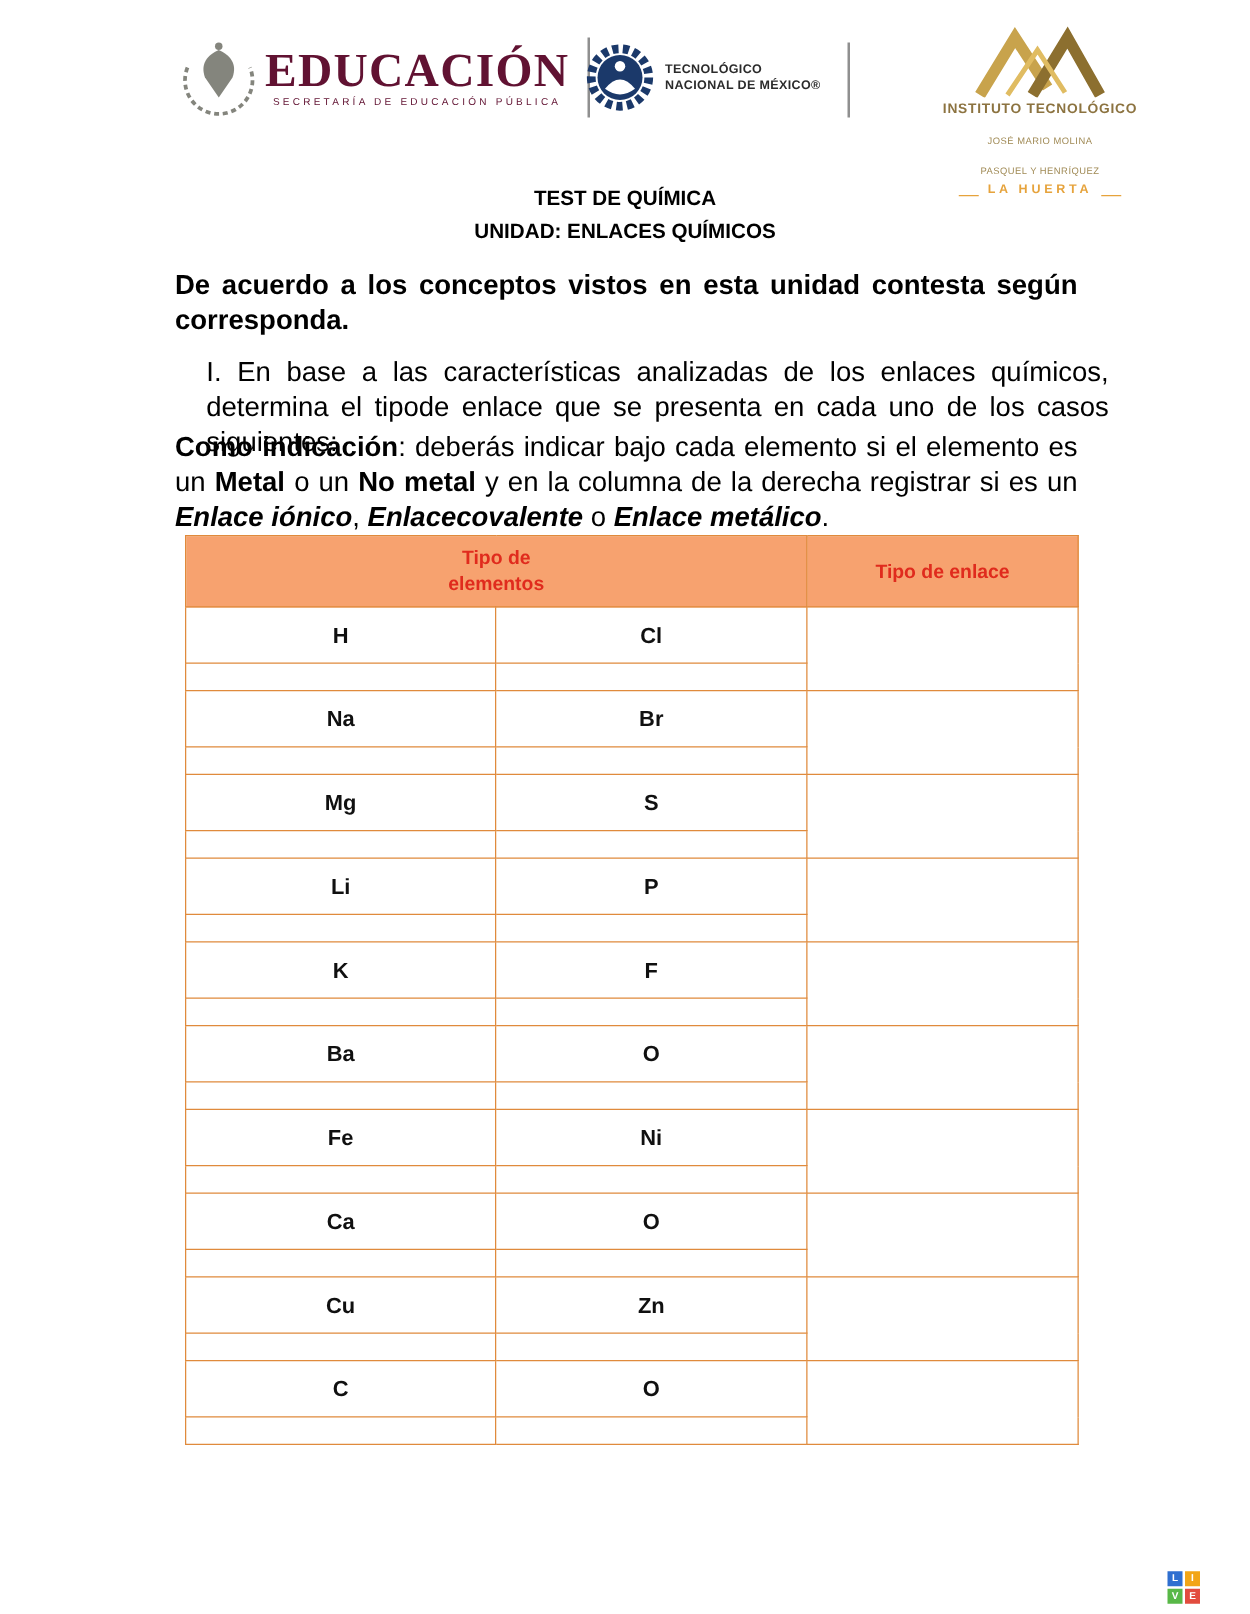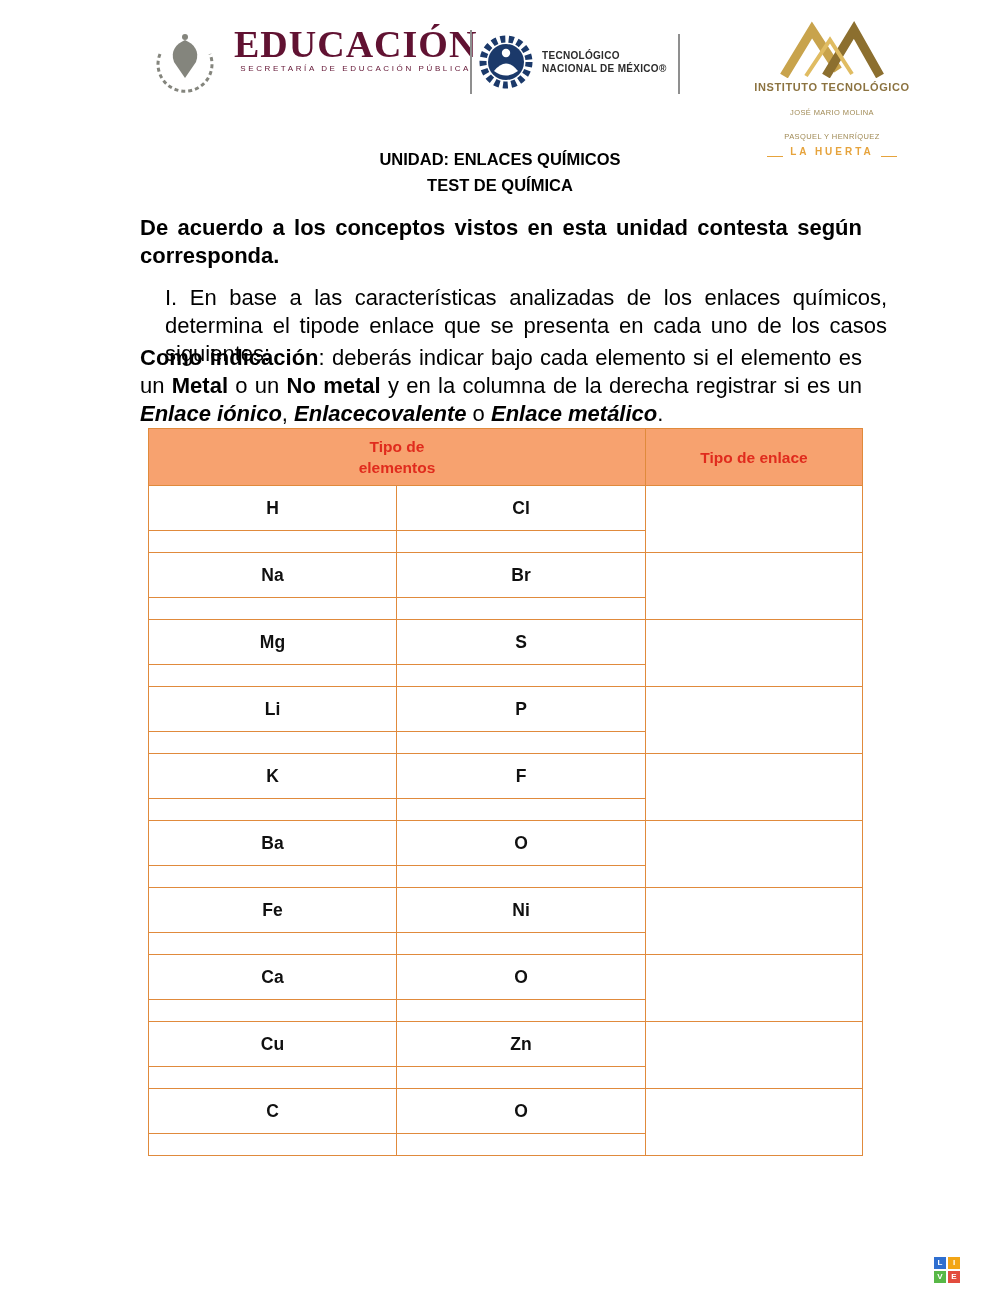--- a/index.html
+++ b/index.html
@@ -1,28 +1,28 @@
 <!DOCTYPE html>
 <html><head>
 <meta charset="utf-8">
 <style>
   * { margin:0; padding:0; box-sizing:border-box; }
   body { background:#ffffff; font-family:"Liberation Sans", sans-serif; }
   .page { position:relative; width:1000px; height:1291px; background:#ffffff; overflow:hidden; }
 
   
   .logos { position:absolute; top:18px; left:0; right:0; height:132px; }
-  .sep { position:absolute; left:148px; top:6px; display:flex; gap:12px; }
+  .sep { position:absolute; left:138px; top:6px; display:flex; align-items:center; gap:0; }
   .sep-text { text-align:center; }
   .sep-title { font-family:"Liberation Serif", serif; font-weight:700; font-size:38px; color:#611232; letter-spacing:1px; line-height:40px; }
   .sep-sub { font-size:8px; color:#611232; letter-spacing:2.6px; margin-top:0; }
   .vdiv { position:absolute; width:2px; background:#8f8f8f; }
   .vd1 { left:470px; top:12px; height:64px; }
   .vd2 { left:678px; top:16px; height:60px; }
-  .tecnm { position:absolute; left:478px; top:16px; display:flex; align-items:center; gap:8px; }
+  .tecnm { position:absolute; left:468px; top:16px; display:flex; align-items:center; gap:8px; }
   .tecnm-text { font-size:10px; font-weight:700; color:#2b2b2b; line-height:13px; letter-spacing:.3px; }
   .ith { position:absolute; left:742px; top:2px; width:180px; text-align:center; }
   .ith svg { display:block; margin:0 auto; }
   .ith-l1 { font-size:11px; font-weight:700; letter-spacing:.6px; color:#8c7340; margin-top:3px; }
   .ith-l2 { font-size:7.5px; color:#a08a55; letter-spacing:.4px; margin-top:15px; }
   .ith-campus { display:flex; align-items:flex-end; justify-content:center; gap:7px; margin-top:5px; color:#E6A33C; font-size:10px; font-weight:700; letter-spacing:3px; }
   .ith-campus .rule { width:16px; height:1px; background:#E6A33C; }
 
   
   .titles { position:absolute; top:146px; left:0; right:0; text-align:center; font-weight:700; font-size:16.5px; line-height:26px; color:#000; }
@@ -97,22 +97,22 @@
       <div class="ith-l2">PASQUEL Y HENRÍQUEZ</div>
       <div class="ith-campus">
         <span class="rule"></span>
         <span>LA HUERTA</span>
         <span class="rule"></span>
       </div>
     </div>
   </div>
 
   <div class="titles">
+    <div>TEST DE QUÍMICA</div>
     <div>UNIDAD: ENLACES QUÍMICOS</div>
-    <div>TEST DE QUÍMICA</div>
   </div>
 
   <p class="para p1">De acuerdo a los conceptos vistos en esta unidad contesta según corresponda.</p>
 
   <p class="para p2">I. En base a las características analizadas de los enlaces químicos, determina el tipode enlace que se presenta en cada uno de los casos siguientes:</p>
 
   <p class="para p3"><span class="bold">Como indicación</span><span>: deberás indicar bajo cada elemento si el elemento es un </span><span class="bold">Metal</span><span> o un </span><span class="bold">No metal</span><span> y en la columna de la derecha registrar si es un </span><span class="boldital">Enlace iónico</span><span>, </span><span class="boldital">Enlacecovalente</span><span> o </span><span class="boldital">Enlace metálico</span><span>.</span></p>
 
   <table class="qtable">
     <colgroup>

